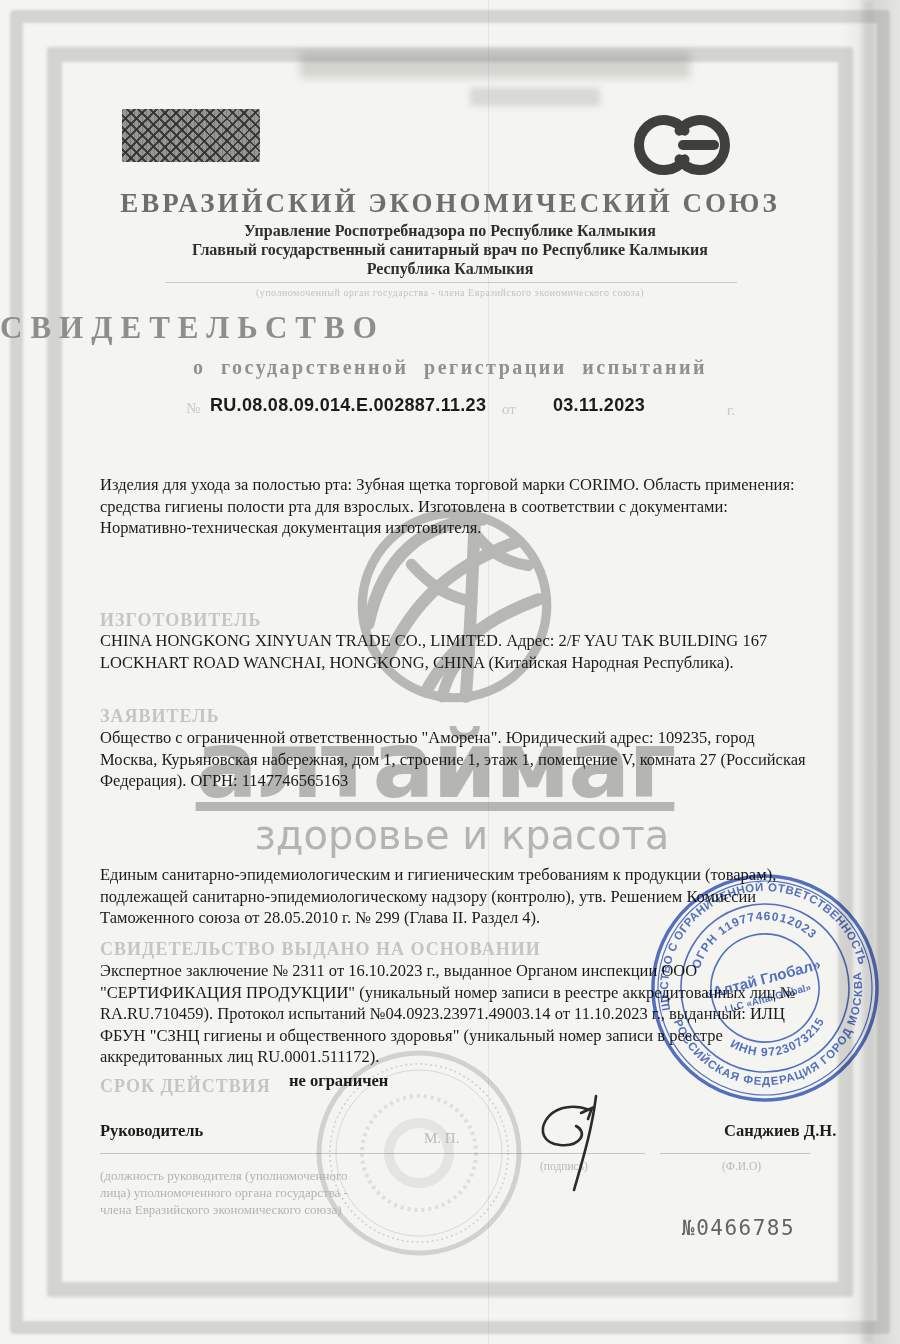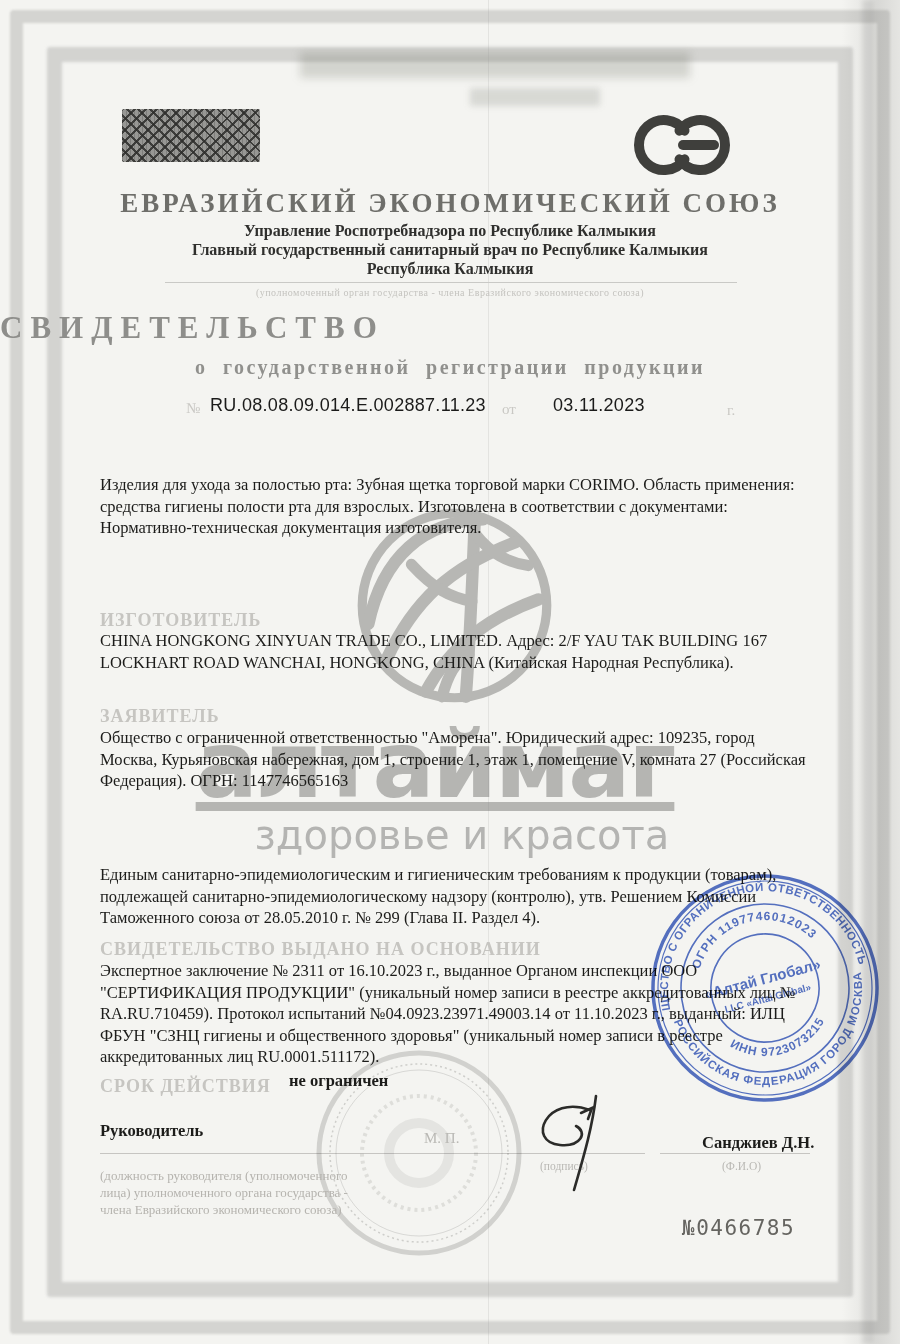--- a/index.html
+++ b/index.html
@@ -36,21 +36,21 @@
     font-size:16px;font-weight:700;color:#2f2f2d;line-height:19px;}
   .hdr-sep{left:165px;top:282px;width:572px;height:1px;background:#c9c9c6;}
   .hdr-caption{left:0;top:287px;width:900px;text-align:center;
     font-size:10px;color:#c4c3bf;letter-spacing:.5px;}
   
   .doc-title{left:0;top:310px;width:900px;text-align:left;
     font-size:31px;font-weight:700;letter-spacing:8px;color:#8e8e8b;}
   .doc-subtitle{left:0;top:356px;width:900px;text-align:center;
     font-size:20px;font-weight:700;letter-spacing:2.5px;word-spacing:8px;color:#90908d;}
   .num-label{font-size:15px;color:#c9c8c4;}
-  .num-value{font-family:"Liberation Sans",sans-serif;font-size:18px;font-weight:400;color:#1b1b1a;letter-spacing:.3px;}
+  .num-value{font-family:"Liberation Sans",sans-serif;font-size:18px;font-weight:700;color:#1b1b1a;letter-spacing:.3px;}
   
   .sec-header{left:100px;width:712px;font-size:18px;font-weight:700;letter-spacing:1px;color:#c6c5c1;}
   .sec-text{left:100px;width:712px;font-size:16.5px;line-height:21.5px;color:#1c1c1a;}
   .validity-value{font-size:16.5px;font-weight:600;color:#1c1c1a;}
   
   .wm{pointer-events:none;}
   .brand-watermark{left:0;top:712px;width:870px;text-align:center;z-index:1;
     font-family:"DejaVu Sans",sans-serif;font-weight:700;font-size:92px;letter-spacing:-2px;
     color:rgba(118,118,116,.5);text-decoration:underline;}
   .tagline-watermark{left:12px;top:812px;width:900px;text-align:center;z-index:1;
@@ -93,21 +93,21 @@
   <div class="abs union-title">ЕВРАЗИЙСКИЙ ЭКОНОМИЧЕСКИЙ СОЮЗ</div>
   <div class="abs authority">
     <div>Управление Роспотребнадзора по Республике Калмыкия</div>
     <div>Главный государственный санитарный врач по Республике Калмыкия</div>
     <div>Республика Калмыкия</div>
   </div>
   <div class="abs hdr-sep"></div>
   <div class="abs hdr-caption">(уполномоченный орган государства - члена Евразийского экономического союза)</div>
 
   <div class="abs doc-title layer-text">СВИДЕТЕЛЬСТВО</div>
-  <div class="abs doc-subtitle layer-text">о государственной регистрации продукции</div>
+  <div class="abs doc-subtitle layer-text">о государственной регистрации испытаний</div>
 
   <div class="abs num-label layer-text" style="left:186px;top:400px;">№</div>
   <div class="abs num-value layer-text" style="left:210px;top:395px;">RU.08.08.09.014.E.002887.11.23</div>
   <div class="abs num-label layer-text" style="left:502px;top:401px;">от</div>
   <div class="abs num-value layer-text" style="left:553px;top:395px;">03.11.2023</div>
   <div class="abs num-label layer-text" style="left:727px;top:402px;">г.</div>
 
   <svg class="abs tree-watermark wm" width="205" height="205" viewBox="0 0 200 200">
     <g fill="none" stroke="#b7b7b4" stroke-linecap="round">
       <circle cx="100" cy="100" r="90" stroke-width="9"></circle>
@@ -178,21 +178,21 @@
       <path d="M63,25 l11,-5 l-4,11"></path>
       <path d="M78,8 C74,42 64,74 56,102"></path>
     </g>
   </svg>
 
   <div class="abs sig-label layer-text" style="left:100px;top:1121px;">Руководитель</div>
   <div class="abs mp-label layer-text" style="left:424px;top:1130px;">М. П.</div>
   <div class="abs rule" style="left:100px;top:1153px;width:545px;"></div>
   <div class="abs rule" style="left:660px;top:1153px;width:150px;"></div>
   <div class="abs small-caption layer-text" style="left:540px;top:1160px;">(подпись)</div>
-  <div class="abs sig-label layer-text" style="left:702px;top:1121px;margin-top:12px;">Санджиев Д.Н.</div>
+  <div class="abs sig-label layer-text" style="left:724px;top:1121px;">Санджиев Д.Н.</div>
   <div class="abs small-caption layer-text" style="left:722px;top:1160px;">(Ф.И.О)</div>
   <div class="abs position-caption layer-text">(должность руководителя (уполномоченного лица) уполномоченного органа государства - члена Евразийского экономического союза)</div>
 
   <div class="abs serial-number layer-text">№0466785</div>
 
   <div class="abs scan-streak"></div>
   <div class="abs scan-edge-right"></div>
 </div>
 
 </body></html>

